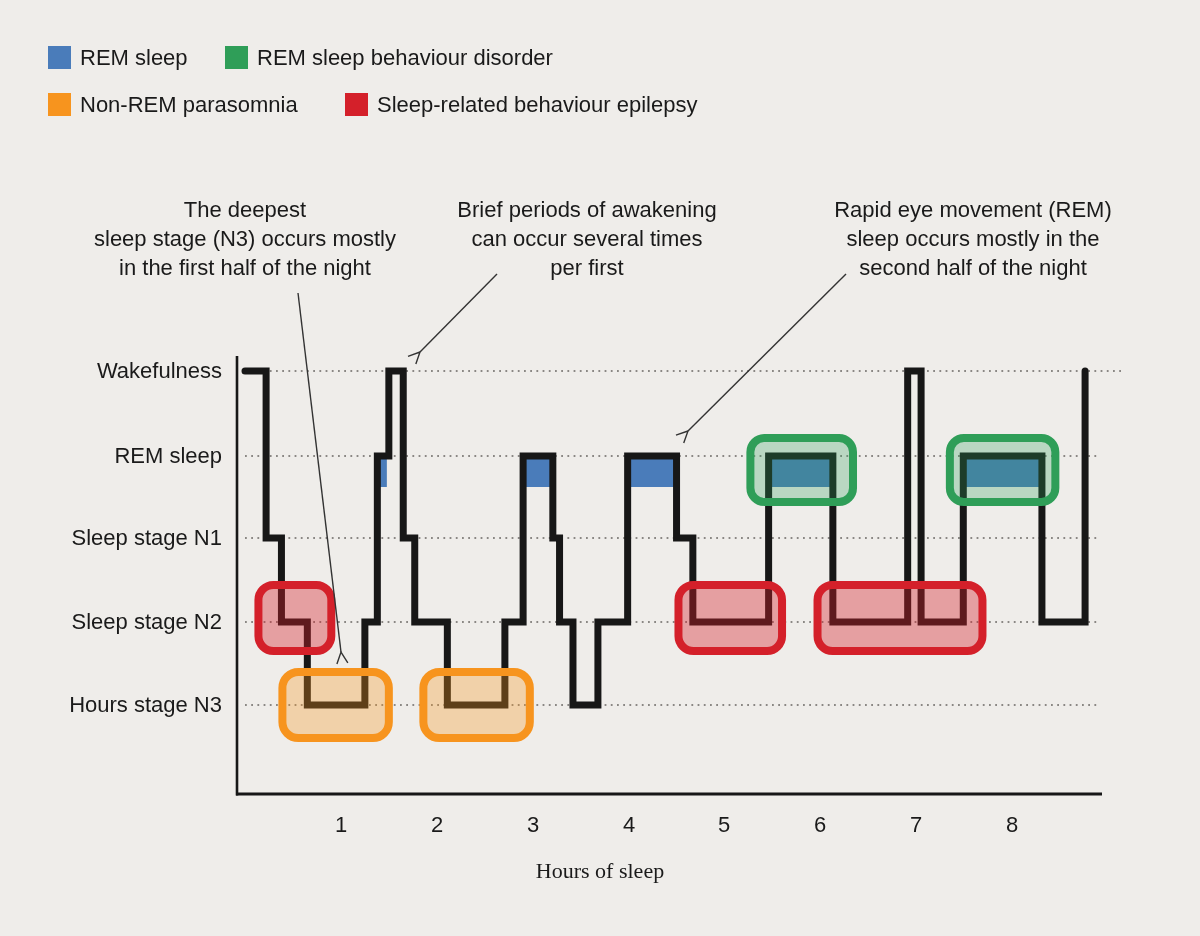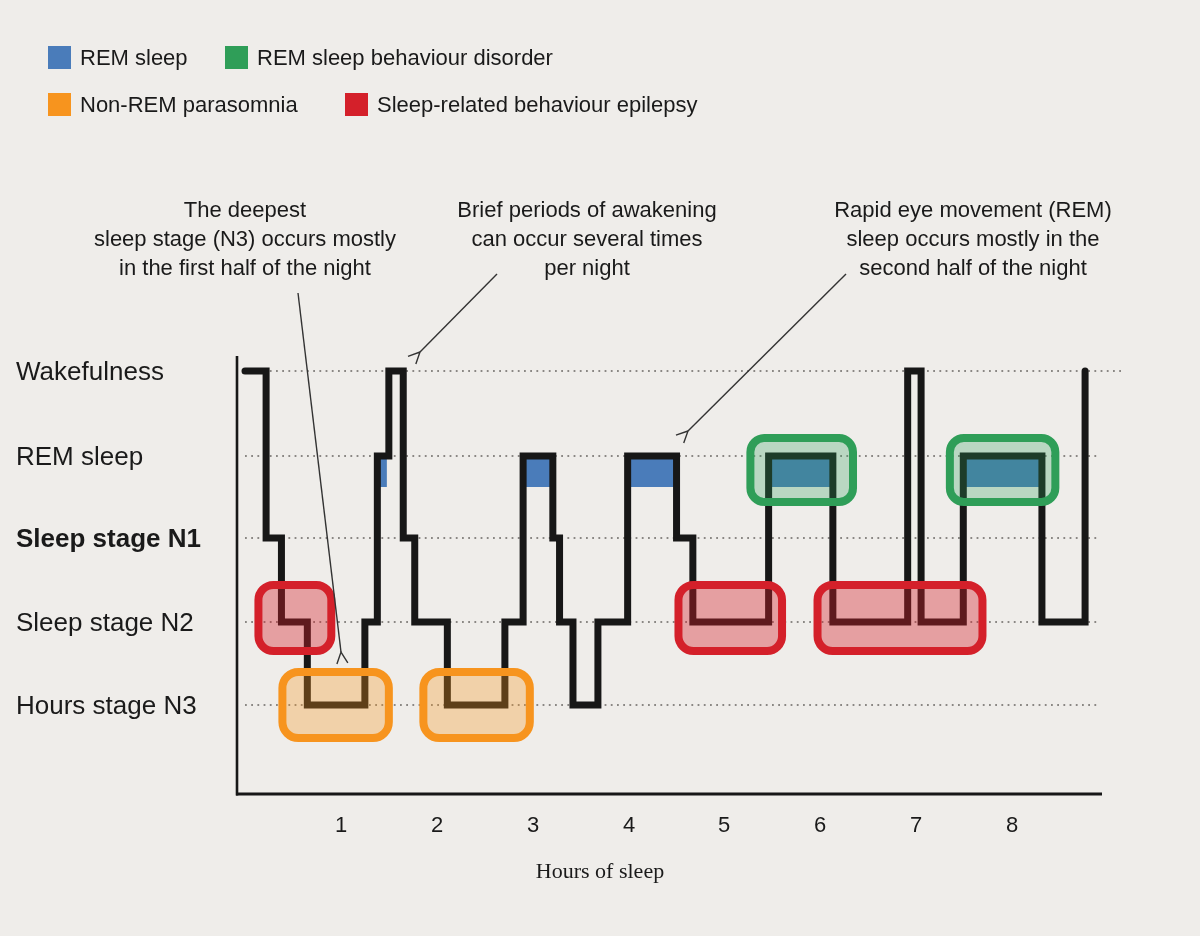--- a/index.html
+++ b/index.html
@@ -4,21 +4,21 @@
 <style>
   html,body{margin:0;padding:0;background:#efedea;}
   #page{
     position:relative;width:1200px;height:936px;background:#efedea;
     font-family:"Liberation Sans",sans-serif;color:#1a1a1a;overflow:hidden;
   }
   .legend-item{position:absolute;display:flex;align-items:center;gap:9px;}
   .legend-swatch{width:23px;height:23px;flex:0 0 auto;}
   .legend-label{font-size:22px;line-height:23px;white-space:nowrap;}
   .annotation{position:absolute;width:370px;text-align:center;font-size:22px;line-height:29px;}
-  .ylabel{position:absolute;left:16px;width:194px;font-size:26px;line-height:28px;}
+  .ylabel{position:absolute;left:28px;width:194px;text-align:right;font-size:22px;line-height:28px;}
   .xtick{position:absolute;width:44px;text-align:center;font-size:22px;}
   .xtitle{position:absolute;text-align:center;font-size:22px;font-family:Liberation Serif, serif;}
   svg{position:absolute;left:0;top:0;}
 </style>
 </head>
 <body>
 
 <div id="page">
 
   <div>
@@ -41,21 +41,21 @@
   </div>
 
   <div class="annotation" style="left:60px;top:195px;">
     <div>The deepest</div>
     <div>sleep stage (N3) occurs mostly</div>
     <div>in the first half of the night</div>
   </div>
   <div class="annotation" style="left:402px;top:195px;">
     <div>Brief periods of awakening</div>
     <div>can occur several times</div>
-    <div>per night</div>
+    <div>per first</div>
   </div>
   <div class="annotation" style="left:788px;top:195px;">
     <div>Rapid eye movement (REM)</div>
     <div>sleep occurs mostly in the</div>
     <div>second half of the night</div>
   </div>
 
   <svg id="chart-svg" width="1200" height="936" viewBox="0 0 1200 936">
     <defs>
       <marker id="openArrow" markerWidth="18" markerHeight="18" refX="2.5" refY="8" orient="auto" markerUnits="userSpaceOnUse">
@@ -94,21 +94,21 @@
         <line x1="846" y1="274" x2="688" y2="431" stroke="#333333" stroke-width="1.4" marker-end="url(#openArrow)"></line>
       </g>
     <g id="axis-layer">
         <line x1="237" y1="356" x2="237" y2="795.5" stroke="#171717" stroke-width="2.6"></line>
         <line x1="236" y1="794" x2="1102" y2="794" stroke="#171717" stroke-width="3"></line>
       </g>
   </svg>
 
   <div class="ylabel" style="top:357px;">Wakefulness</div>
   <div class="ylabel" style="top:442px;">REM sleep</div>
-  <div class="ylabel" style="top:524px;font-weight:bold;">Sleep stage N1</div>
+  <div class="ylabel" style="top:524px;">Sleep stage N1</div>
   <div class="ylabel" style="top:608px;">Sleep stage N2</div>
   <div class="ylabel" style="top:691px;">Hours stage N3</div>
 
   <div class="xtick" style="left:319px;top:812px;">1</div>
   <div class="xtick" style="left:415px;top:812px;">2</div>
   <div class="xtick" style="left:511px;top:812px;">3</div>
   <div class="xtick" style="left:607px;top:812px;">4</div>
   <div class="xtick" style="left:702px;top:812px;">5</div>
   <div class="xtick" style="left:798px;top:812px;">6</div>
   <div class="xtick" style="left:894px;top:812px;">7</div>

